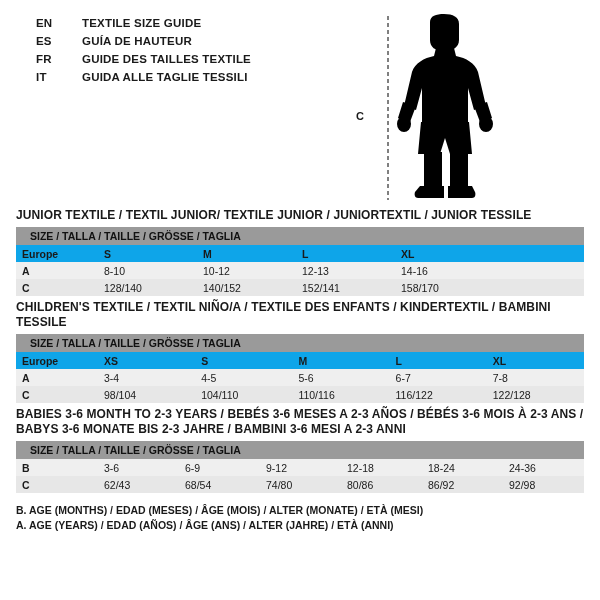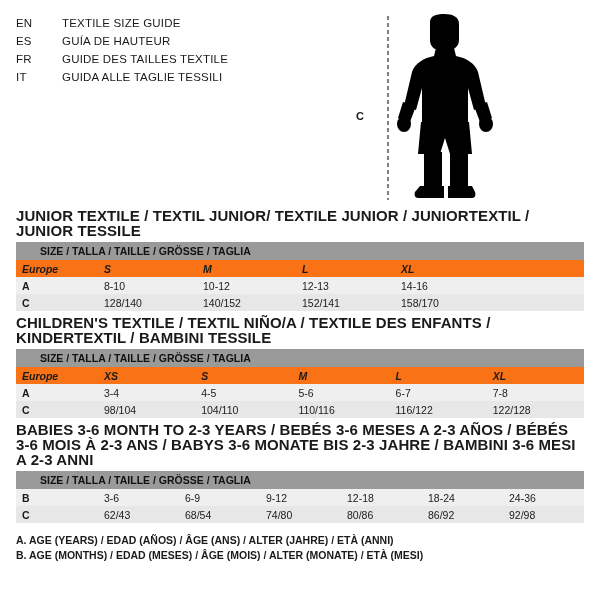--- a/index.html
+++ b/index.html
@@ -23,22 +23,23 @@
   }
 
   
   .header {
     position: relative;
     height: 190px;
   }
   .lang-table {
     border-collapse: collapse;
     font-size: 11.5px;
-    font-weight: normal;
+    font-weight: bold;
     letter-spacing: 0.2px;
+    margin-left: 20px;
   }
   .lang-table td {
     padding: 1px 0;
     vertical-align: top;
     line-height: 16px;
     white-space: nowrap;
   }
   .lang-code {
     width: 46px;
   }
@@ -60,47 +61,46 @@
     top: 96px;
     font-size: 11px;
     font-weight: bold;
   }
 
   
   .section {
     margin-top: 4px;
   }
   .section-title {
-    font-size: 15px;
+    font-size: 12px;
     font-weight: bold;
     line-height: 15px;
     margin-bottom: 4px;
     letter-spacing: 0.1px;
   }
   table.sizes {
     width: 100%;
     border-collapse: collapse;
     font-size: 10.5px;
     table-layout: fixed;
   }
   table.sizes tr.head-row td {
     background: #9a9a9a;
     color: #111;
     font-weight: bold;
-    padding: 3px 24px;
+    padding: 3px 14px;
     font-size: 10.5px;
   }
   table.sizes td {
     padding: 2.5px 6px;
     border: 0;
   }
   table.sizes tr.label-row td {
-    background: #f97316;
-    font-weight: bold;
-    font-style: italic;
+    background: #0ea5e9;
+    font-weight: bold;
   }
   table.sizes tr.data-row td {
     background: #efefef;
   }
   table.sizes tr.data-row.alt td {
     background: #e7e7e7;
   }
   .rowkey {
     font-weight: bold;
     width: 82px;
@@ -297,17 +297,17 @@
         <td>74/80</td>
         <td>80/86</td>
         <td>86/92</td>
         <td>92/98</td>
       </tr>
     </tbody>
       </table>
   </div>
 
   <div class="footnotes">
+    <div>B. AGE (MONTHS) / EDAD (MESES) / ÂGE (MOIS) / ALTER (MONATE) / ETÀ (MESI)</div>
     <div>A. AGE (YEARS) / EDAD (AÑOS) / ÂGE (ANS) / ALTER (JAHRE) / ETÀ (ANNI)</div>
-    <div>B. AGE (MONTHS) / EDAD (MESES) / ÂGE (MOIS) / ALTER (MONATE) / ETÀ (MESI)</div>
   </div>
 
 </div>
 
 </body></html>

